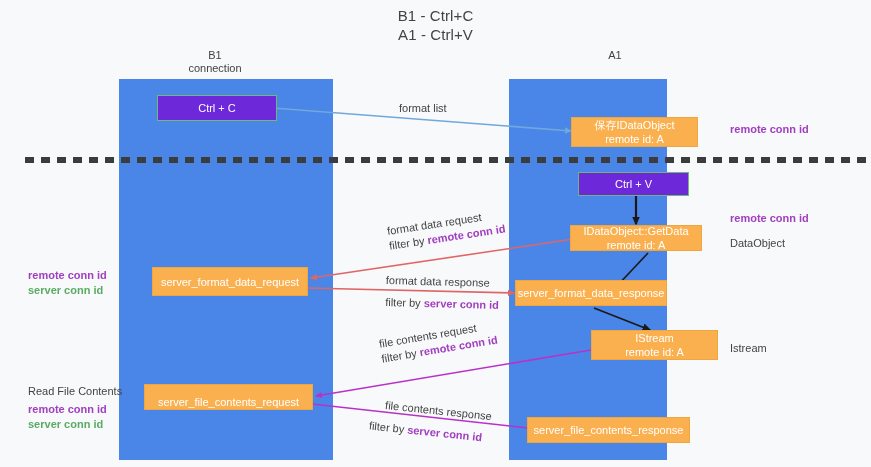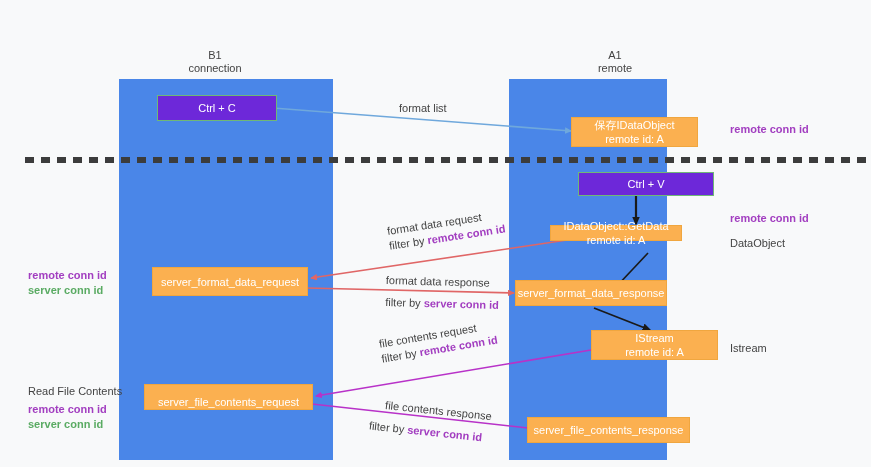--- a/index.html
+++ b/index.html
@@ -63,29 +63,30 @@
 
   
   svg.edges{position:absolute;left:0;top:0;width:871px;height:467px;overflow:visible;}
 </style>
 </head>
 <body>
 
 <div id="stage">
 
   <div class="title">
+    <div>B1 - Ctrl+C</div>
+    <div>A1 - Ctrl+V</div>
   </div>
 
   <div class="colhead" style="left:140px;top:49px;width:150px;">
     <span>B1</span>
     <span class="l2">connection</span>
   </div>
   <div class="colhead" style="left:540px;top:49px;width:150px;">
     <span>A1</span>
-    <span class="l2">remote</span>
   </div>
 
   <div class="lane" style="left:119px;top:79px;width:214px;height:381px;"></div>
   <div class="lane" style="left:509px;top:79px;width:158px;height:381px;"></div>
 
   <svg class="edges" viewBox="0 0 871 467" xmlns="http://www.w3.org/2000/svg">
     <defs>
       <marker id="ah-blue" markerWidth="7" markerHeight="7" refX="6" refY="3.2" orient="auto" markerUnits="userSpaceOnUse">
         <path d="M0,0 L7,3.2 L0,6.4 z" fill="#6fa8dc"></path>
       </marker>
@@ -119,25 +120,25 @@
 
   <div class="node green" style="left:157px;top:95px;width:120px;height:26px;">
     <span class="ln">Ctrl + C</span>
   </div>
 
   <div class="node orange" style="left:571px;top:117px;width:127px;height:30px;">
     <span class="ln">保存IDataObject</span>
     <span class="ln">remote id: A</span>
   </div>
 
-  <div class="node green" style="left:578px;top:172px;width:136px;height:24px;">
+  <div class="node green" style="left:578px;top:172px;width:111px;height:24px;">
     <span class="ln">Ctrl + V</span>
   </div>
 
-  <div class="node orange" style="left:550px;top:225px;width:132px;height:16px;">
+  <div class="node orange" style="left:570px;top:225px;width:132px;height:26px;">
     <span class="ln">IDataObject::GetData</span>
     <span class="ln">remote id: A</span>
   </div>
 
   <div class="node orange" style="left:152px;top:267px;width:156px;height:29px;">
     <span class="ln">server_format_data_request</span>
   </div>
 
   <div class="node orange" style="left:515px;top:280px;width:152px;height:26px;text-align:right;">
     <span class="ln">server_format_data_response</span>

